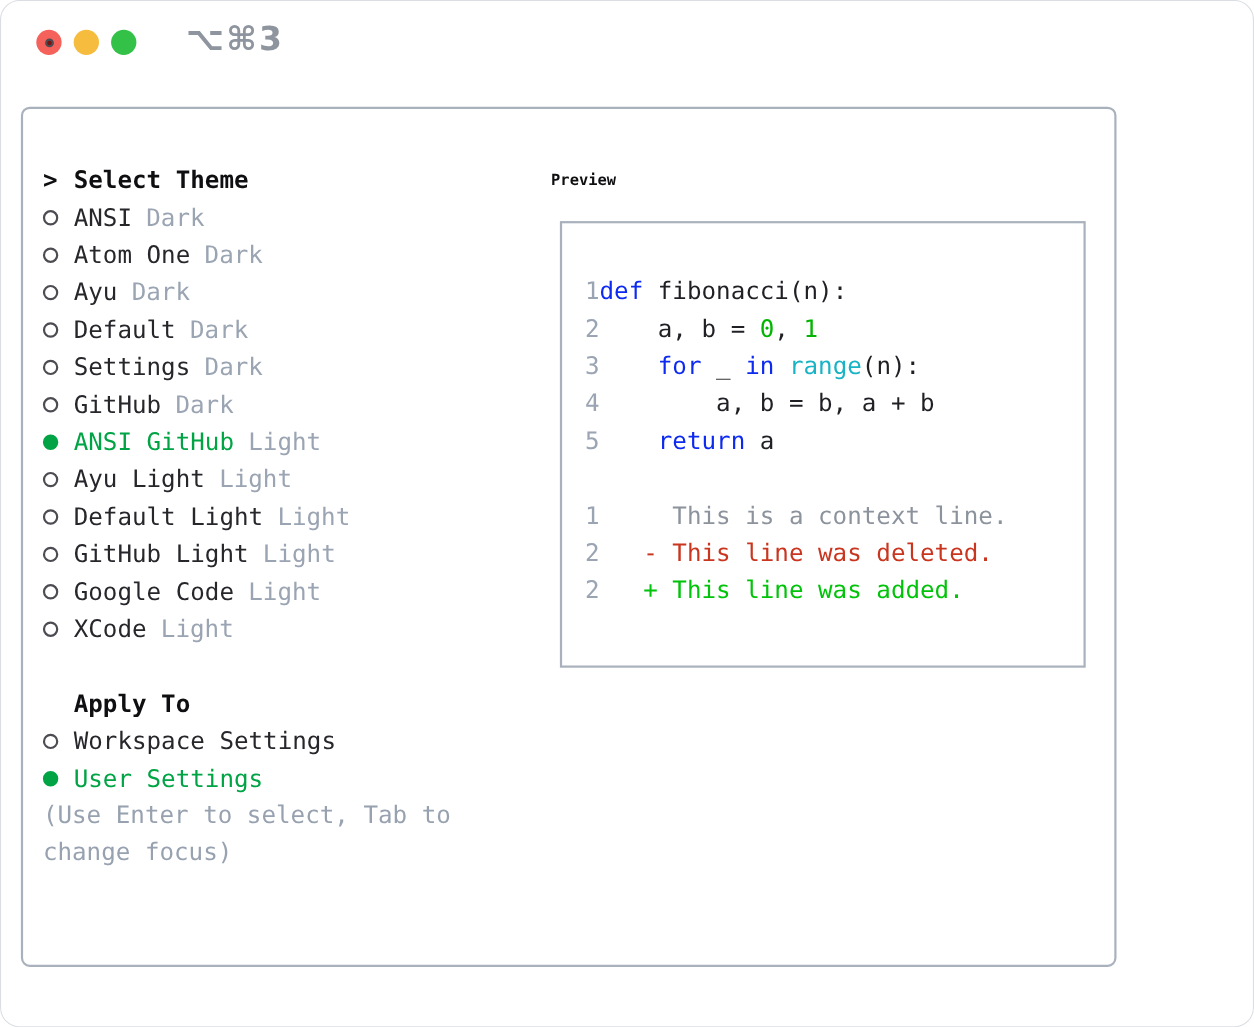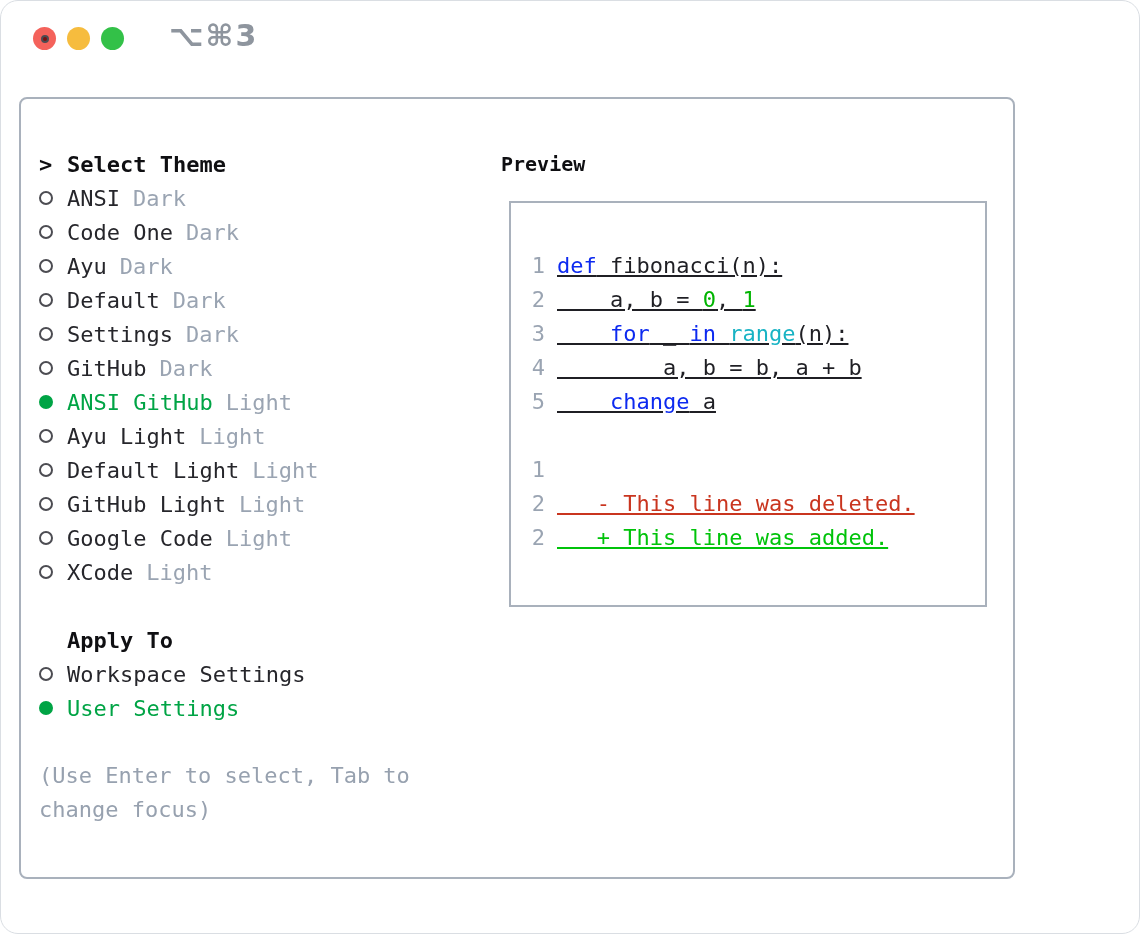--- a/index.html
+++ b/index.html
@@ -36,36 +36,36 @@
   .row.selected .dot{background:var(--c-sel,#00a445);border-color:var(--c-sel,#00a445);}
   .prompt{font-weight:bold;color:var(--c-hdr,#0f0f12);font-size:22px;}
   .hdr{font-weight:bold;color:var(--c-hdr,#0f0f12);}
   .name{color:var(--c-text,#26262b);text-align:right;}
   .row.selected .name{color:var(--c-sel,#00a445);}
   .tag{color:var(--c-tag,#9aa4b2);margin-left:13px;}
   .spacer{height:34px;}
   
   .left-col{position:absolute;left:18px;top:48px;width:450px;}
   .hint{
-    margin-top:34px;width:430px;font-size:22px;line-height:34px;
+    width:430px;font-size:22px;line-height:34px;
     color:var(--c-hint,#97a1af);white-space:normal;
   }
   
   .preview-title{
     position:absolute;left:480px;top:48px;height:34px;display:flex;align-items:center;
-    font-size:20px;font-weight:bold;color:var(--c-hdr,#0f0f12);
+    font-size:14px;font-weight:bold;color:var(--c-hdr,#0f0f12);
   }
   .preview-box{
     position:absolute;left:488px;top:102px;width:478px;height:406px;box-sizing:border-box;
     border:2px solid var(--c-border,#a9b1bc);background:#fff;overflow:hidden;
   }
   .codeblock{padding:46px 0 0 20px;font-size:22px;line-height:34px;}
   .cl{display:flex;}
   .ln{width:14px;flex:none;text-align:right;color:var(--c-ln,#9aa4b2);}
-  .src{white-space:pre;margin-left:12px;color:var(--c-pl,#1f1f24);text-decoration:underline;}
+  .src{white-space:pre;margin-left:0;color:var(--c-pl,#1f1f24);}
   .kw{color:var(--c-kw,#0d2af0);}
   .fn{color:var(--c-fn,#18b3c4);}
   .num{color:var(--c-num,#00b400);}
   .pl{color:var(--c-pl,#1f1f24);}
   .ctx{color:var(--c-ctx,#8c939d);}
   .del{color:var(--c-del,#c9351f);}
   .add{color:var(--c-add,#00c30a);}
   .diff-group{margin-top:34px;}
 </style>
 </head>
@@ -93,21 +93,21 @@
         <span class="hdr">Select Theme</span>
       </div>
 
       <div class="row theme">
         <span class="gutter"><span class="dot"></span></span>
         <span class="name">ANSI</span>
         <span class="tag">Dark</span>
       </div>
       <div class="row theme">
         <span class="gutter"><span class="dot"></span></span>
-        <span class="name">Code One</span>
+        <span class="name">Atom One</span>
         <span class="tag">Dark</span>
       </div>
       <div class="row theme">
         <span class="gutter"><span class="dot"></span></span>
         <span class="name">Ayu</span>
         <span class="tag">Dark</span>
       </div>
       <div class="row theme">
         <span class="gutter"><span class="dot"></span></span>
         <span class="name">Default</span>
@@ -188,26 +188,27 @@
         <div class="cl">
           <span class="ln">3</span>
           <span class="src"><span class="pl">    </span><span class="kw">for</span><span class="pl"> _ </span><span class="kw">in</span><span class="pl"> </span><span class="fn">range</span><span class="pl">(n):</span></span>
         </div>
         <div class="cl">
           <span class="ln">4</span>
           <span class="src"><span class="pl">        a, b = b, a + b</span></span>
         </div>
         <div class="cl">
           <span class="ln">5</span>
-          <span class="src"><span class="pl">    </span><span class="kw">change</span><span class="pl"> a</span></span>
+          <span class="src"><span class="pl">    </span><span class="kw">return</span><span class="pl"> a</span></span>
         </div>
 
         <div class="diff-group">
           <div class="cl">
             <span class="ln">1</span>
+            <span class="src ctx">     This is a context line.</span>
           </div>
           <div class="cl">
             <span class="ln">2</span>
             <span class="src del">   - This line was deleted.</span>
           </div>
           <div class="cl">
             <span class="ln">2</span>
             <span class="src add">   + This line was added.</span>
           </div>
         </div>

